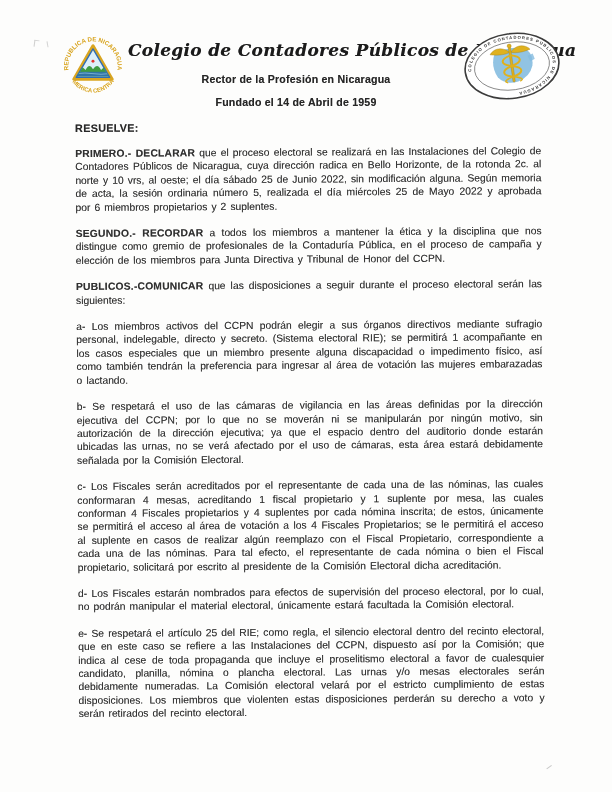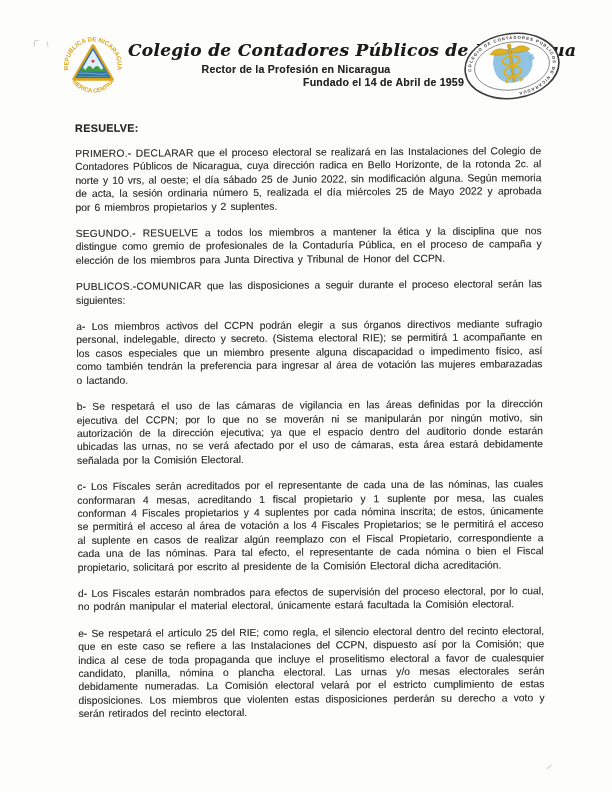--- a/index.html
+++ b/index.html
@@ -27,25 +27,25 @@
     font-size: 17px;
     letter-spacing: 0.3px;
     color: #1b1b1b;
     white-space: nowrap;
     text-shadow: 0 0 0.5px rgba(40,40,40,0.55);
   }
   .org-sub {
     font-size: 10.6px;
     font-weight: bold;
     color: #262626;
-    margin-top: 3px;
+    margin-top: 13px;
     letter-spacing: 0.2px;
     text-shadow: 0 0 0.4px rgba(50,50,50,0.5);
   }
-  .org-sub2 { margin-top: 1px; text-align: right; }
+  .org-sub2 { margin-top: 11px; }
 
   
   .doc-body {
     position: absolute;
     left: 75px;
     top: 122px;
     width: 466px;
     transform: rotate(-0.35deg);
     transform-origin: left top;
   }
@@ -59,21 +59,21 @@
   }
   .para {
     font-size: 10.3px;
     line-height: 13.4px;
     text-align: justify;
     margin-bottom: 13px;
     color: #303030;
     word-spacing: 1.2px;
     text-shadow: 0 0 0.45px rgba(70,70,70,0.55);
   }
-  .lead { font-weight: normal; letter-spacing: 0.2px; }
+  .lead { font-weight: bold; letter-spacing: 0.2px; }
 
   
   .scan-mark { position: absolute; background: transparent; opacity: 0.35; }
   .mark-a { left: 34px; top: 40px; width: 5px; height: 7px; border-left: 1px solid #777; border-top: 1px solid #888; transform: rotate(8deg); }
   .mark-b { left: 47px; top: 41px; width: 4px; height: 6px; border-left: 1px solid #888; transform: rotate(-10deg); }
   .mark-c { left: 545px; top: 763px; width: 6px; height: 5px; border-bottom: 1px solid #777; transform: rotate(-35deg); opacity: 0.4; }
 </style>
 </head>
 <body>
 
@@ -139,21 +139,21 @@
       </g>
     </svg>
   </header>
 
   <main class="doc-body">
 
     <p class="res-heading">RESUELVE:</p>
 
     <p class="para"><span class="lead">PRIMERO.- DECLARAR</span><span> que el proceso electoral se realizará en las Instalaciones del Colegio de Contadores Públicos de Nicaragua, cuya dirección radica en Bello Horizonte, de la rotonda 2c. al norte y 10 vrs, al oeste; el día sábado 25 de Junio 2022, sin modificación alguna. Según memoria de acta, la sesión ordinaria número 5, realizada el día miércoles 25 de Mayo 2022 y aprobada por 6 miembros propietarios y 2 suplentes.</span></p>
 
-    <p class="para"><span class="lead">SEGUNDO.- RESUELVE</span><span> a todos los miembros a mantener la ética y la disciplina que nos distingue como gremio de profesionales de la Contaduría Pública, en el proceso de campaña y elección de los miembros para Junta Directiva y Tribunal de Honor del CCPN.</span></p>
+    <p class="para"><span class="lead">SEGUNDO.- RECORDAR</span><span> a todos los miembros a mantener la ética y la disciplina que nos distingue como gremio de profesionales de la Contaduría Pública, en el proceso de campaña y elección de los miembros para Junta Directiva y Tribunal de Honor del CCPN.</span></p>
 
     <p class="para"><span class="lead">PUBLICOS.-COMUNICAR</span><span> que las disposiciones a seguir durante el proceso electoral serán las siguientes:</span></p>
 
     <p class="para"><span class="lead"></span><span>a- Los miembros activos del CCPN podrán elegir a sus órganos directivos mediante sufragio personal, indelegable, directo y secreto. (Sistema electoral RIE); se permitirá 1 acompañante en los casos especiales que un miembro presente alguna discapacidad o impedimento físico, así como también tendrán la preferencia para ingresar al área de votación las mujeres embarazadas o lactando.</span></p>
 
     <p class="para"><span class="lead"></span><span>b- Se respetará el uso de las cámaras de vigilancia en las áreas definidas por la dirección ejecutiva del CCPN; por lo que no se moverán ni se manipularán por ningún motivo, sin autorización de la dirección ejecutiva; ya que el espacio dentro del auditorio donde estarán ubicadas las urnas, no se verá afectado por el uso de cámaras, esta área estará debidamente señalada por la Comisión Electoral.</span></p>
 
     <p class="para"><span class="lead"></span><span>c- Los Fiscales serán acreditados por el representante de cada una de las nóminas, las cuales conformaran 4 mesas, acreditando 1 fiscal propietario y 1 suplente por mesa, las cuales conforman 4 Fiscales propietarios y 4 suplentes por cada nómina inscrita; de estos, únicamente se permitirá el acceso al área de votación a los 4 Fiscales Propietarios; se le permitirá el acceso al suplente en casos de realizar algún reemplazo con el Fiscal Propietario, correspondiente a cada una de las nóminas. Para tal efecto, el representante de cada nómina o bien el Fiscal propietario, solicitará por escrito al presidente de la Comisión Electoral dicha acreditación.</span></p>
 
     <p class="para"><span class="lead"></span><span>d- Los Fiscales estarán nombrados para efectos de supervisión del proceso electoral, por lo cual, no podrán manipular el material electoral, únicamente estará facultada la Comisión electoral.</span></p>

